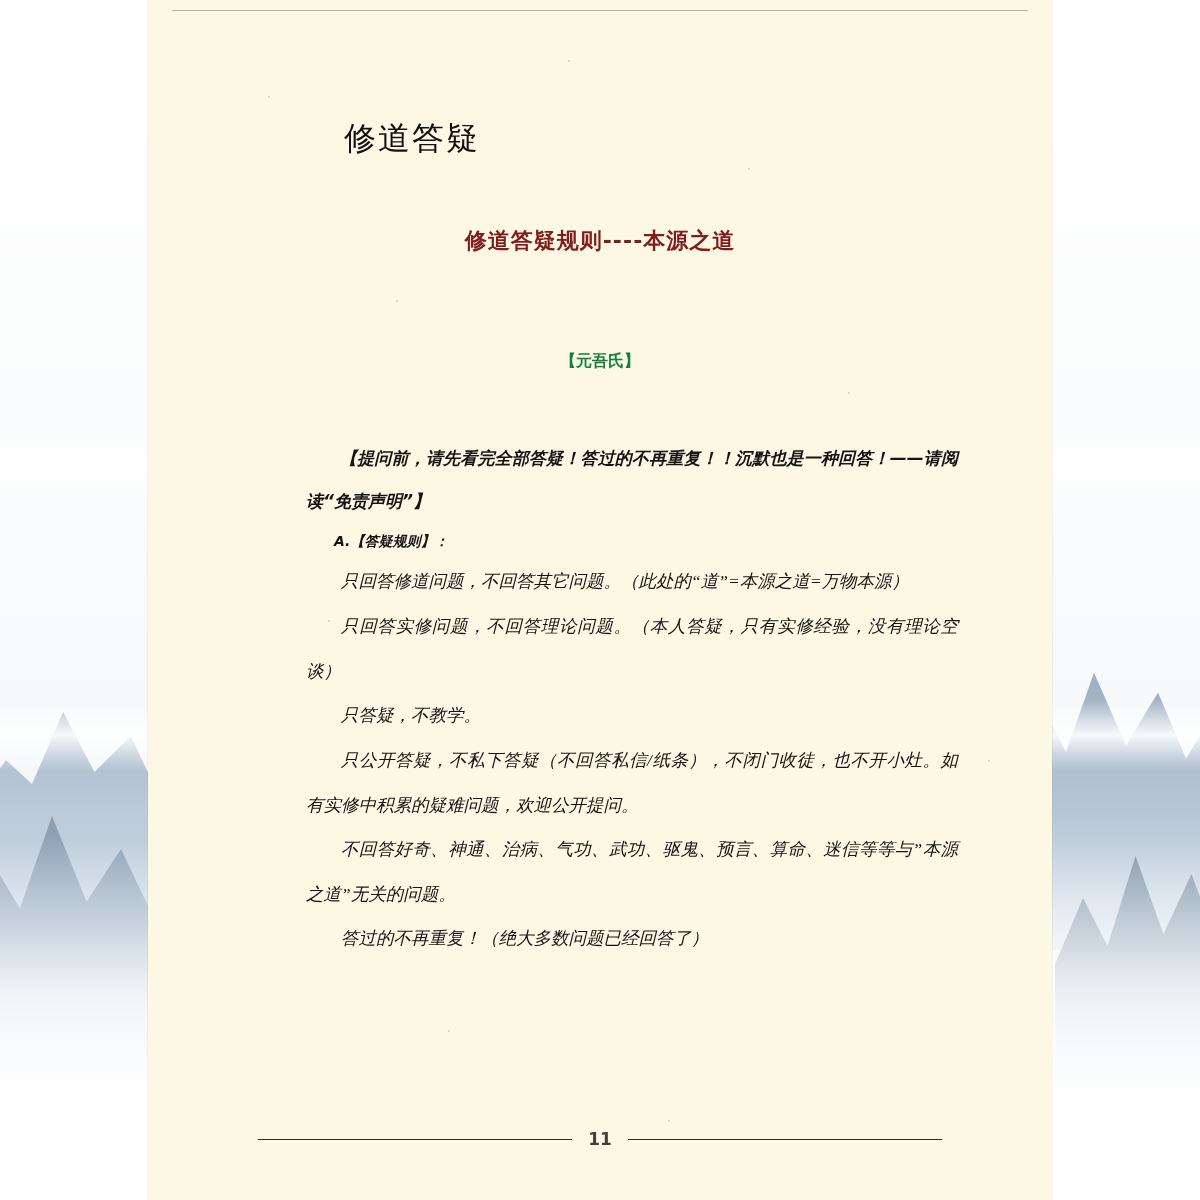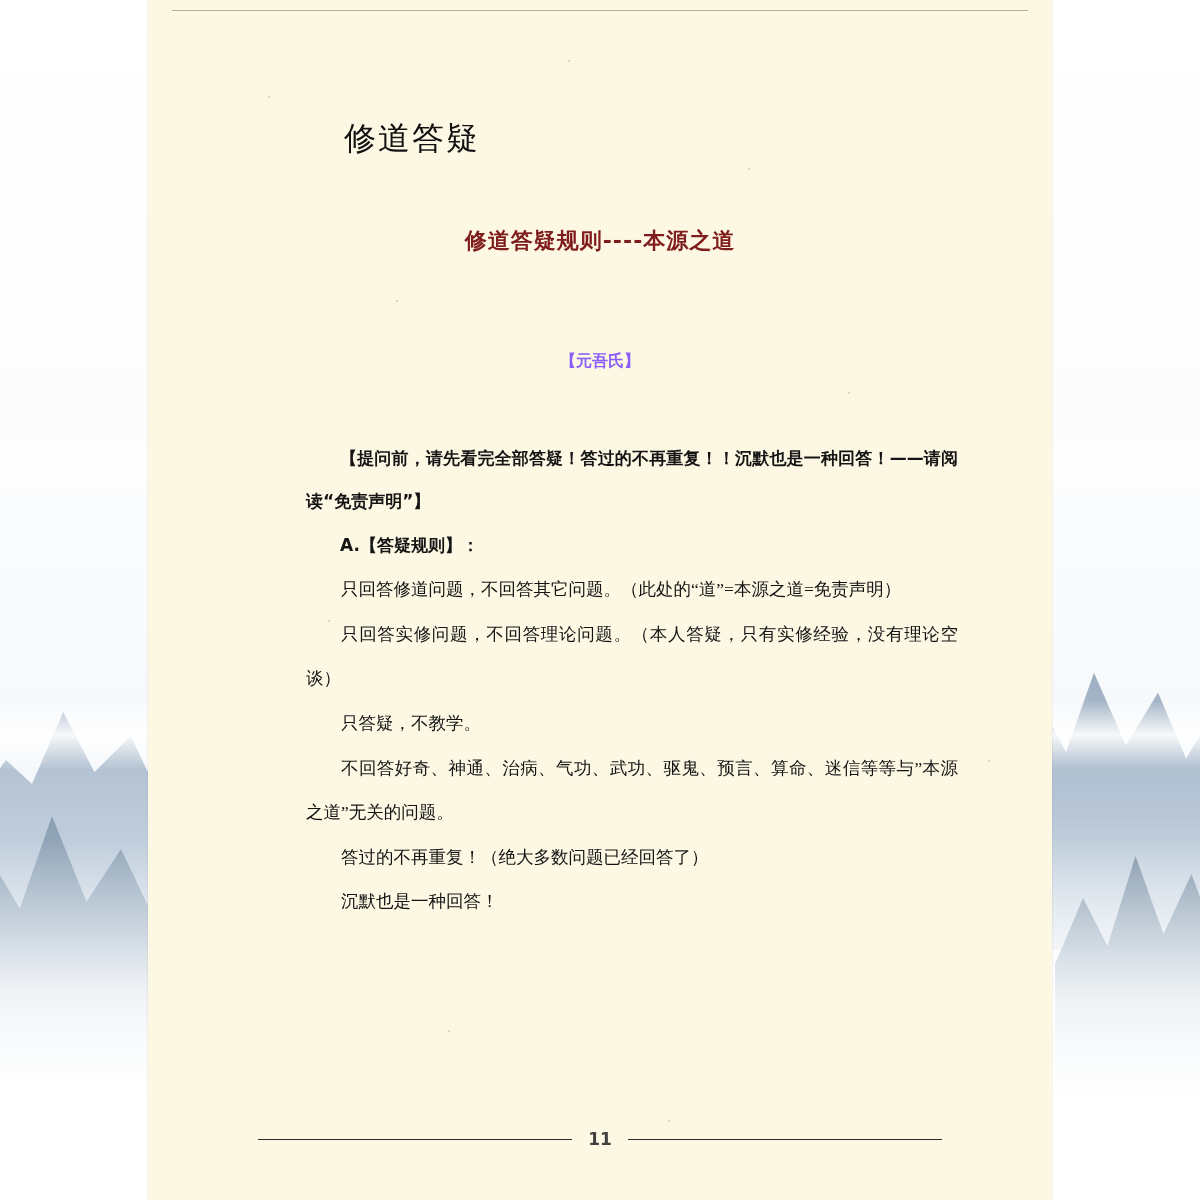--- a/index.html
+++ b/index.html
@@ -144,46 +144,47 @@
 
   .author {
     position: absolute;
     left: 0;
     right: 0;
     top: 339px;
     text-align: center;
     font-size: 16px;
     font-weight: bold;
     font-family: "DejaVu Sans", "Liberation Sans", sans-serif;
-    color: #8b5cf6;
+    color: #15803d;
   }
 
   .content {
     position: absolute;
     left: 158px;
     top: 425px;
     width: 660px;
     font-size: 17.5px;
     line-height: 2.55;
     color: #141414;
   }
   .content p {
     margin: 0 8px 0 0;
     text-indent: 2em;
     text-align: justify;
+    font-style: italic;
   }
   .content p.bold {
     font-weight: bold;
     font-family: "DejaVu Sans", "Liberation Sans", sans-serif;
     font-size: 17px;
   }
   .content p.rule-head {
     font-weight: bold;
     font-family: "DejaVu Sans", "Liberation Sans", sans-serif;
-    font-size: 17px;
+    font-size: 14px;
   }
 
   
   .footer {
     position: absolute;
     left: 110px;
     right: 110px;
     bottom: 62px;
     height: 22px;
     display: flex;
@@ -234,26 +235,26 @@
 
       <div class="chapter-title">修道答疑</div>
 
       <div class="section-title">修道答疑规则----本源之道</div>
 
       <div class="author">【元吾氏】</div>
 
       <div class="content">
         <p class="bold">【提问前，请先看完全部答疑！答过的不再重复！！沉默也是一种回答！——请阅读“免责声明”】</p>
         <p class="rule-head">A.【答疑规则】：</p>
-        <p>只回答修道问题，不回答其它问题。（此处的“道”=本源之道=免责声明）</p>
+        <p>只回答修道问题，不回答其它问题。（此处的“道”=本源之道=万物本源）</p>
         <p>只回答实修问题，不回答理论问题。（本人答疑，只有实修经验，没有理论空谈）</p>
         <p>只答疑，不教学。</p>
+        <p>只公开答疑，不私下答疑（不回答私信/纸条），不闭门收徒，也不开小灶。如有实修中积累的疑难问题，欢迎公开提问。</p>
         <p>不回答好奇、神通、治病、气功、武功、驱鬼、预言、算命、迷信等等与”本源之道”无关的问题。</p>
         <p>答过的不再重复！（绝大多数问题已经回答了）</p>
-        <p>沉默也是一种回答！</p>
       </div>
 
       <div class="footer">
         <span class="rule"></span>
         <span class="pageno">11</span>
         <span class="rule"></span>
       </div>
 
     </div>
   </div>

